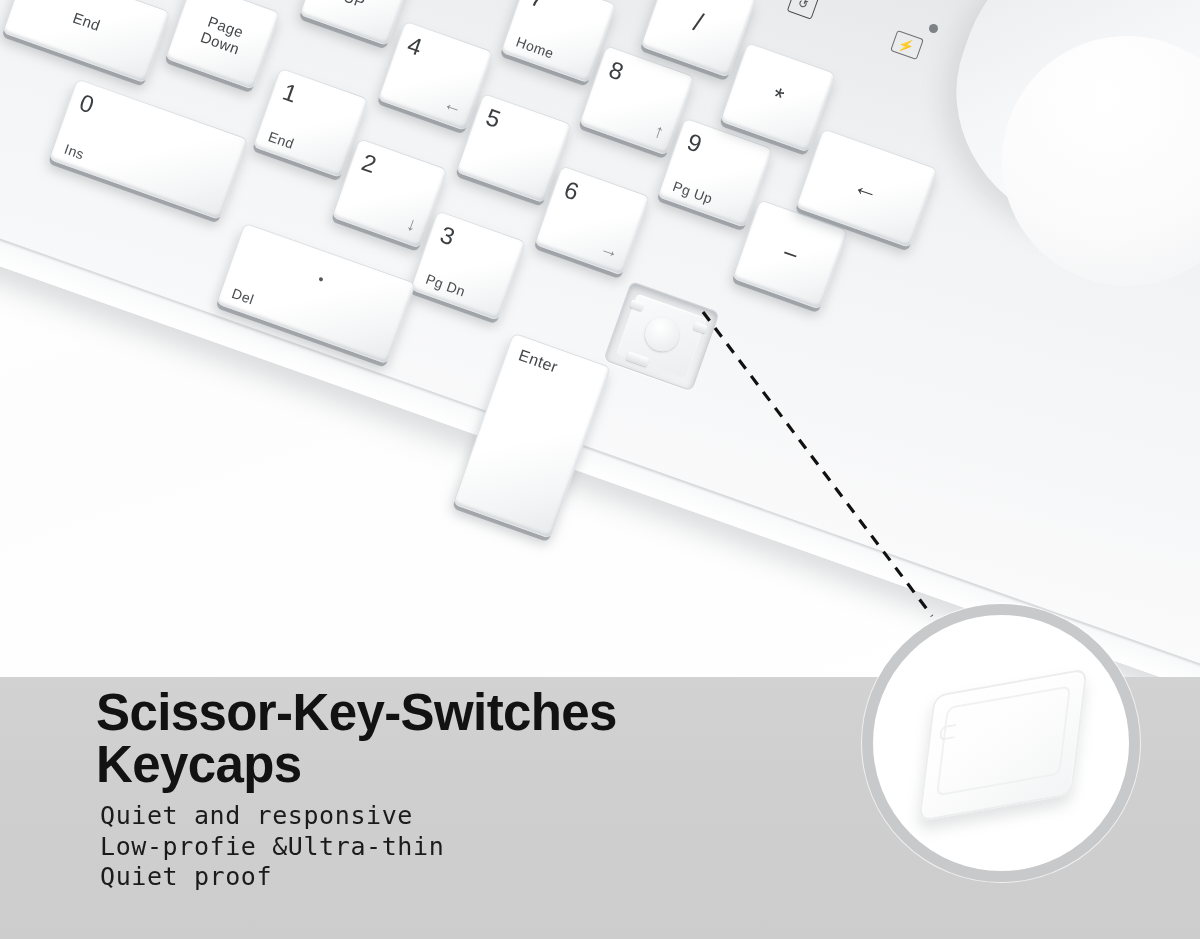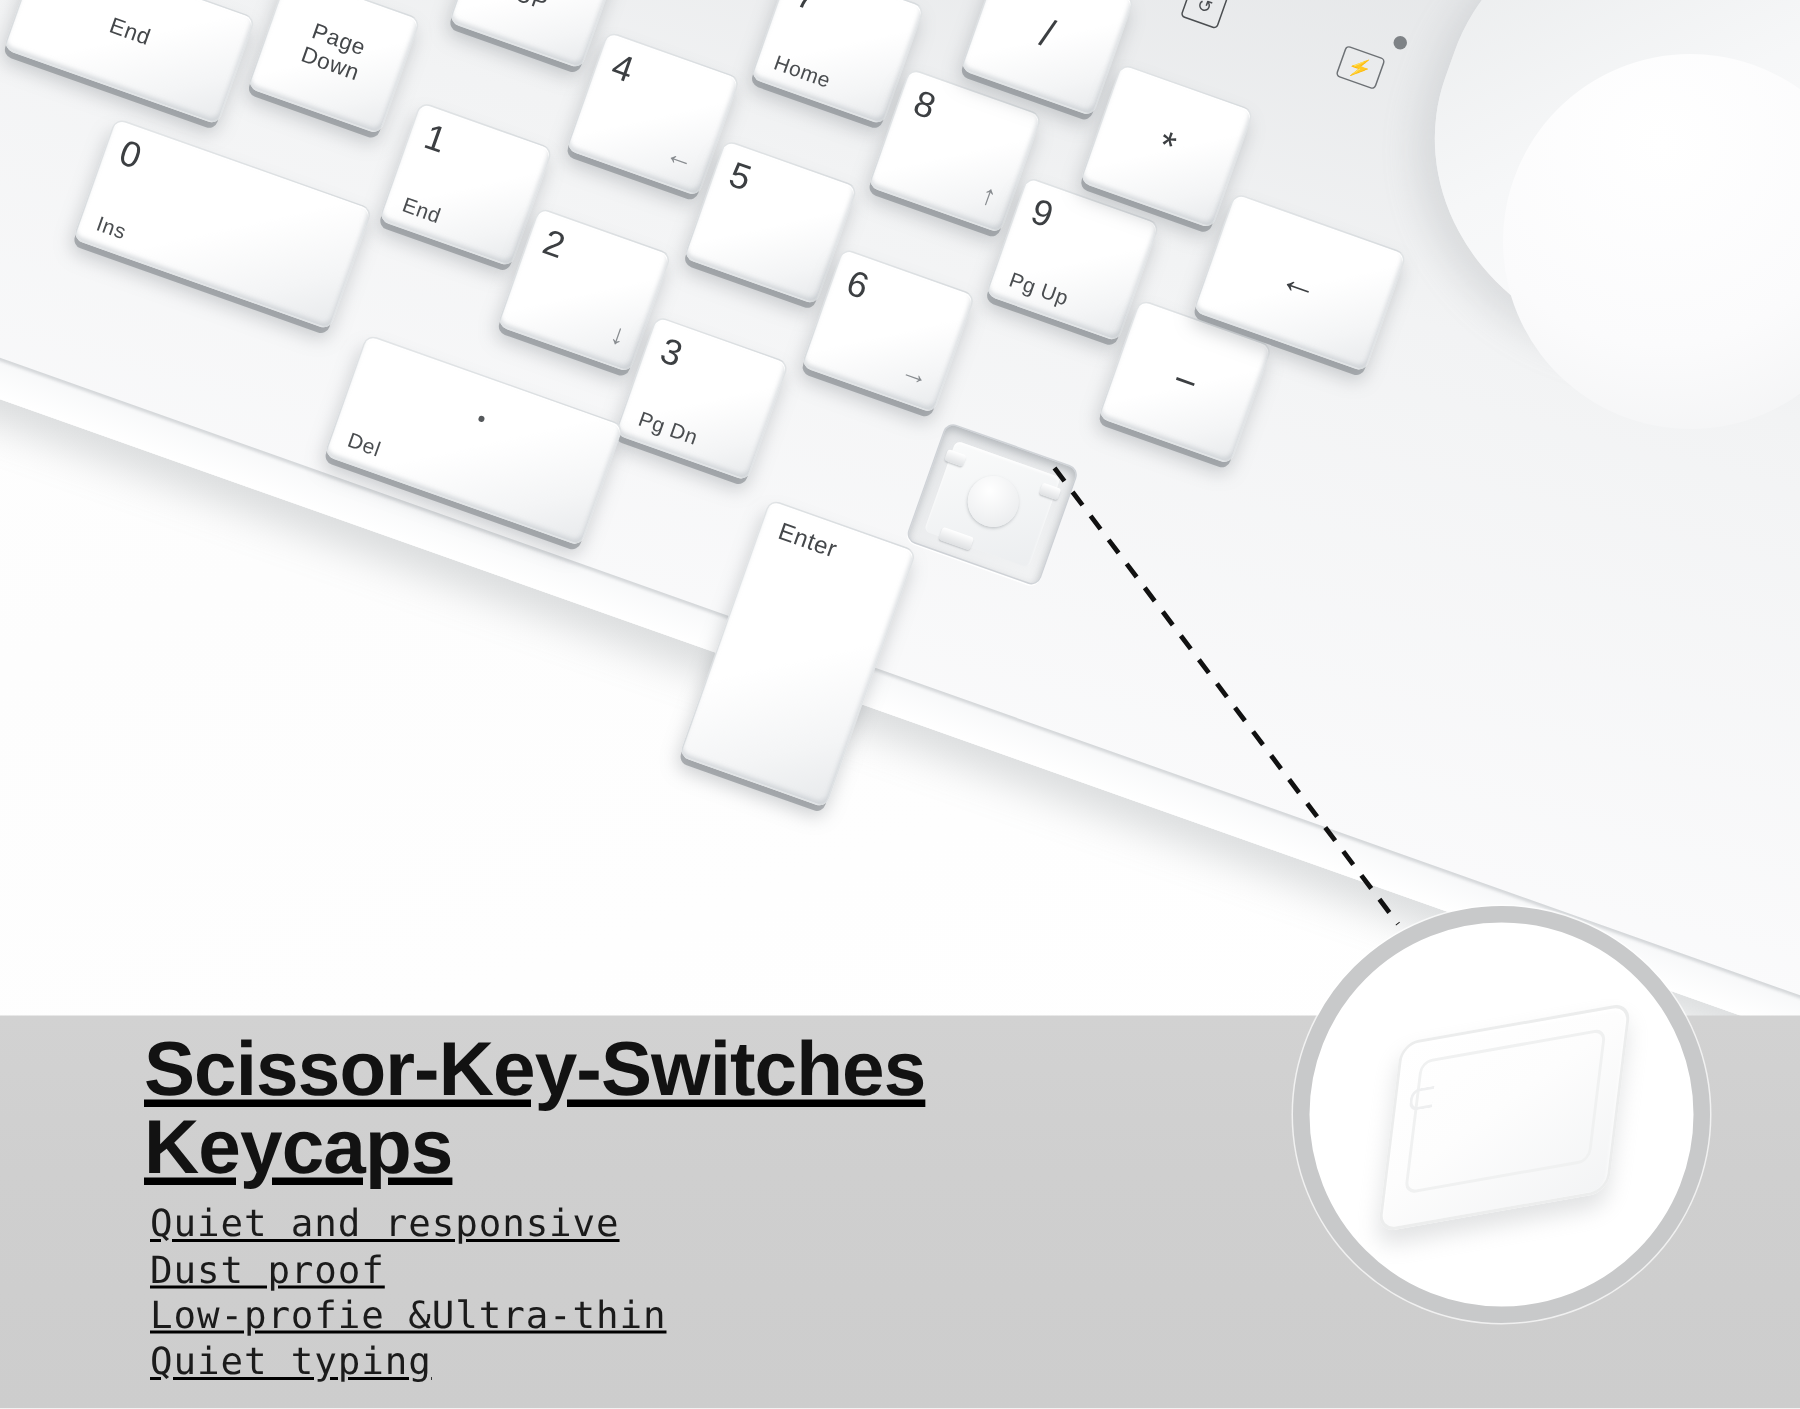--- a/index.html
+++ b/index.html
@@ -177,21 +177,21 @@
   .magnifier .cap::after{
     content:"";position:absolute;left:9px;top:30px;width:14px;height:10px;
     border:2px solid #eeeff0;border-right:none;border-radius:6px 0 0 6px;
   }
 
   
   .banner{
     position:absolute;left:0;top:677px;width:1200px;height:262px;
     background:linear-gradient(to bottom,#d2d2d2 0%,#cfcfcf 40%,#cdcdcd 100%);
   }
-  .banner-text{position:absolute;left:96px;top:10px;width:700px;text-decoration:underline;}
+  .banner-text{position:absolute;left:96px;top:10px;width:700px;}
   .headline{
     font-family:"Liberation Sans",sans-serif;
     font-size:51px;font-weight:700;color:#121212;
     line-height:1.02;letter-spacing:-.6px;margin:0;
     white-space:pre-line;
   }
   .features{
     margin:10px 0 0 4px;padding:0;list-style:none;
     font-family:"DejaVu Sans Mono","Liberation Mono",monospace;
     font-size:25px;color:#1b1b1b;line-height:1.22;letter-spacing:.6px;
@@ -316,23 +316,22 @@
     </div>
     <div class="led"></div>
   </div>
 
   <div class="banner">
     <div class="banner-text">
       <h1 class="headline">Scissor-Key-Switches
 Keycaps</h1>
       <ul class="features">
         <li>Quiet and responsive</li>
-        <li>Dust proof</li>
         <li>Low-profie &amp;Ultra-thin</li>
-        <li>Quiet typing</li>
+        <li>Quiet proof</li>
       </ul>
     </div>
   </div>
 
   <div class="magnifier">
     <div class="cap"></div>
   </div>
 
   <svg class="callout" viewBox="0 0 1200 939" width="1200" height="939">
     <line id="callout-line" x1="703" y1="312" x2="932" y2="616" stroke="#111111" stroke-width="3.2" stroke-dasharray="11 9" stroke-linecap="butt"></line>

